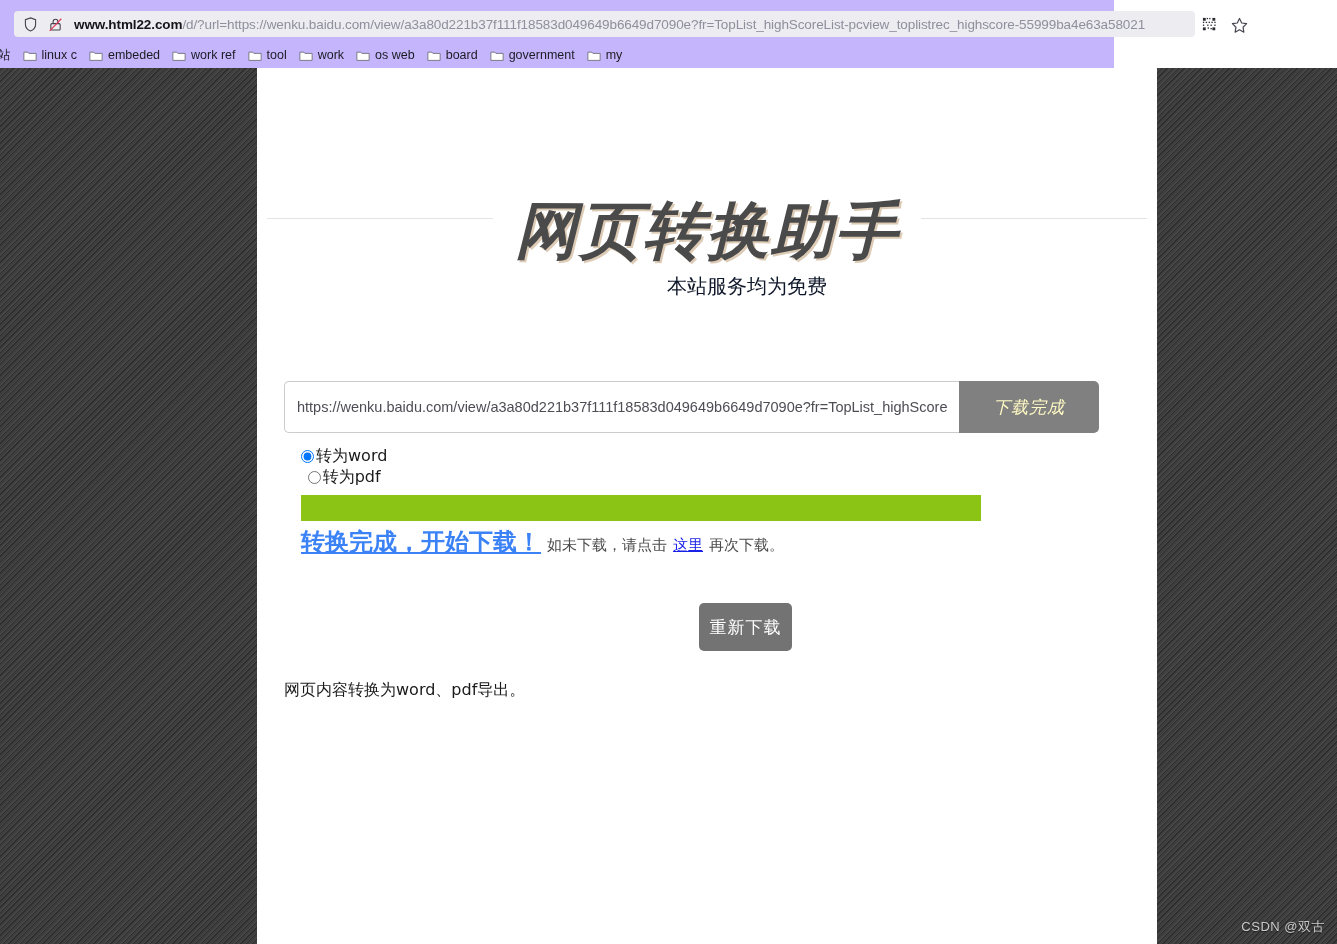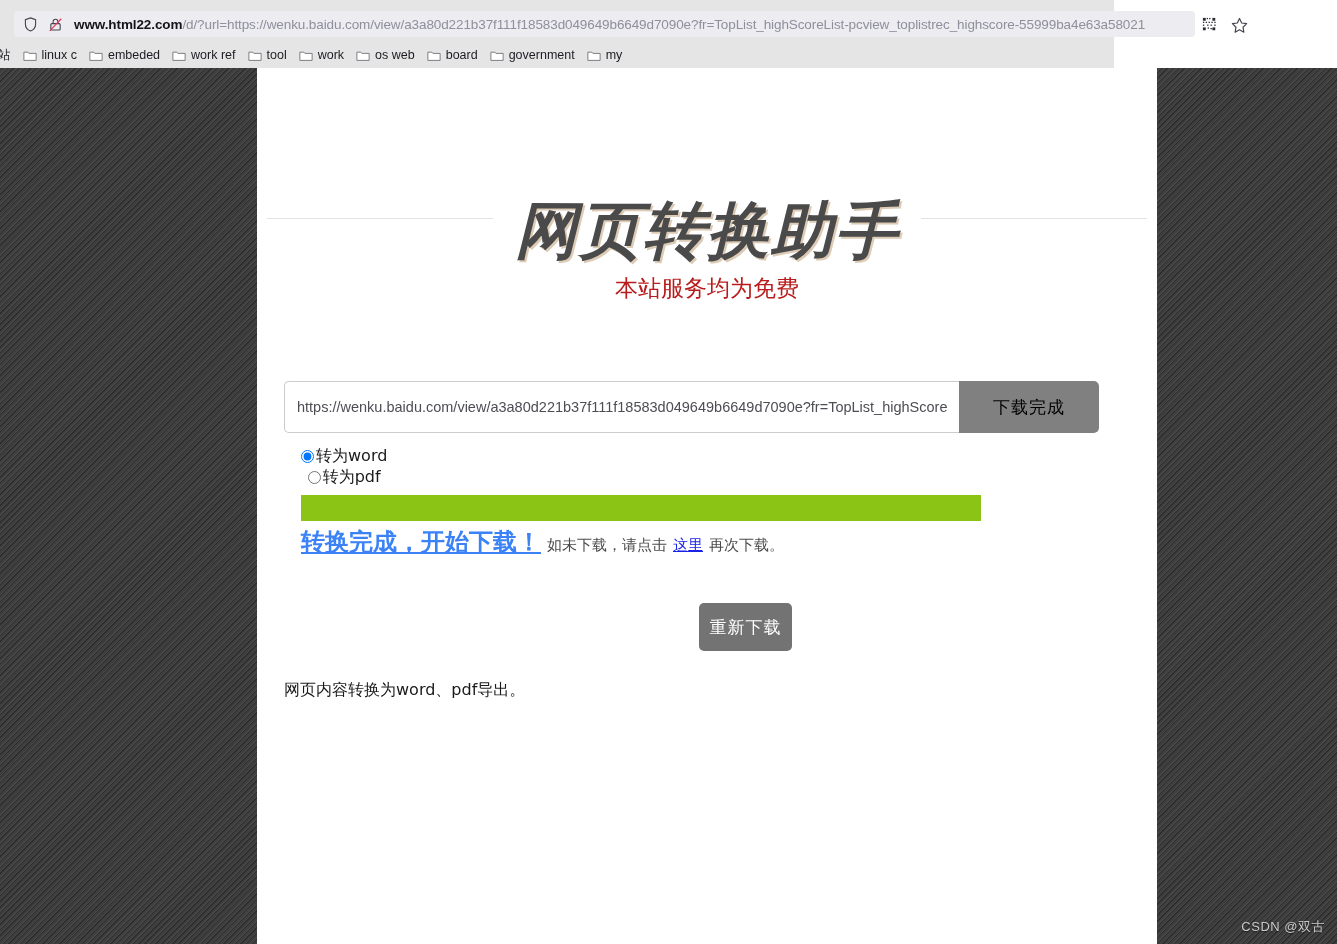--- a/index.html
+++ b/index.html
@@ -13,21 +13,21 @@
     font-family: "Liberation Sans", "DejaVu Sans", sans-serif;
     background: #ffffff;
   }
 
   
   .browser-chrome {
     position: absolute;
     left: 0; top: 0;
     width: 1114px;
     height: 68px;
-    background: #e5e5e5;
+    background: #c4b5fd;
     box-sizing: border-box;
   }
 
   .urlbar-row {
     position: absolute;
     left: 0; top: 6px;
     width: 1337px;
     height: 32px;
     display: flex;
     align-items: center;
@@ -161,23 +161,24 @@
     text-shadow: 2px 2px 0 rgba(180,140,90,0.45);
     white-space: nowrap;
   }
 
   .site-subtitle {
     position: absolute;
     left: 0;
     top: 205px;
     width: 900px;
     text-align: center;
-    font-size: 23px;
-    color: #b91c1c;
-    font-family: "DejaVu Sans", "Liberation Sans", sans-serif;
+    font-size: 20px;
+    color: #0f172a;
+    font-family: "DejaVu Sans", "Liberation Sans", sans-serif;
+    padding-left: 40px;
   }
 
   
   .form-row {
     position: absolute;
     left: 27px;
     top: 313px;
     width: 815px;
     height: 52px;
     display: flex;
@@ -198,27 +199,28 @@
     outline: none;
     background: #ffffff;
     font-family: "Liberation Sans", sans-serif;
     min-width: 0;
   }
   .submit-btn {
     flex: 0 0 140px;
     width: 140px;
     height: 52px;
     background: #808080;
-    color: #000000;
+    color: #fef9c3;
     border: none;
     border-radius: 0 5px 5px 0;
     font-size: 17px;
     font-family: "DejaVu Sans", "Liberation Sans", sans-serif;
     cursor: pointer;
     letter-spacing: 1px;
+    font-style: italic;
   }
 
   .radio-row {
     position: absolute;
     left: 44px;
     top: 378px;
     display: flex;
     align-items: center;
     font-size: 16px;
     color: #1a1a1a;

